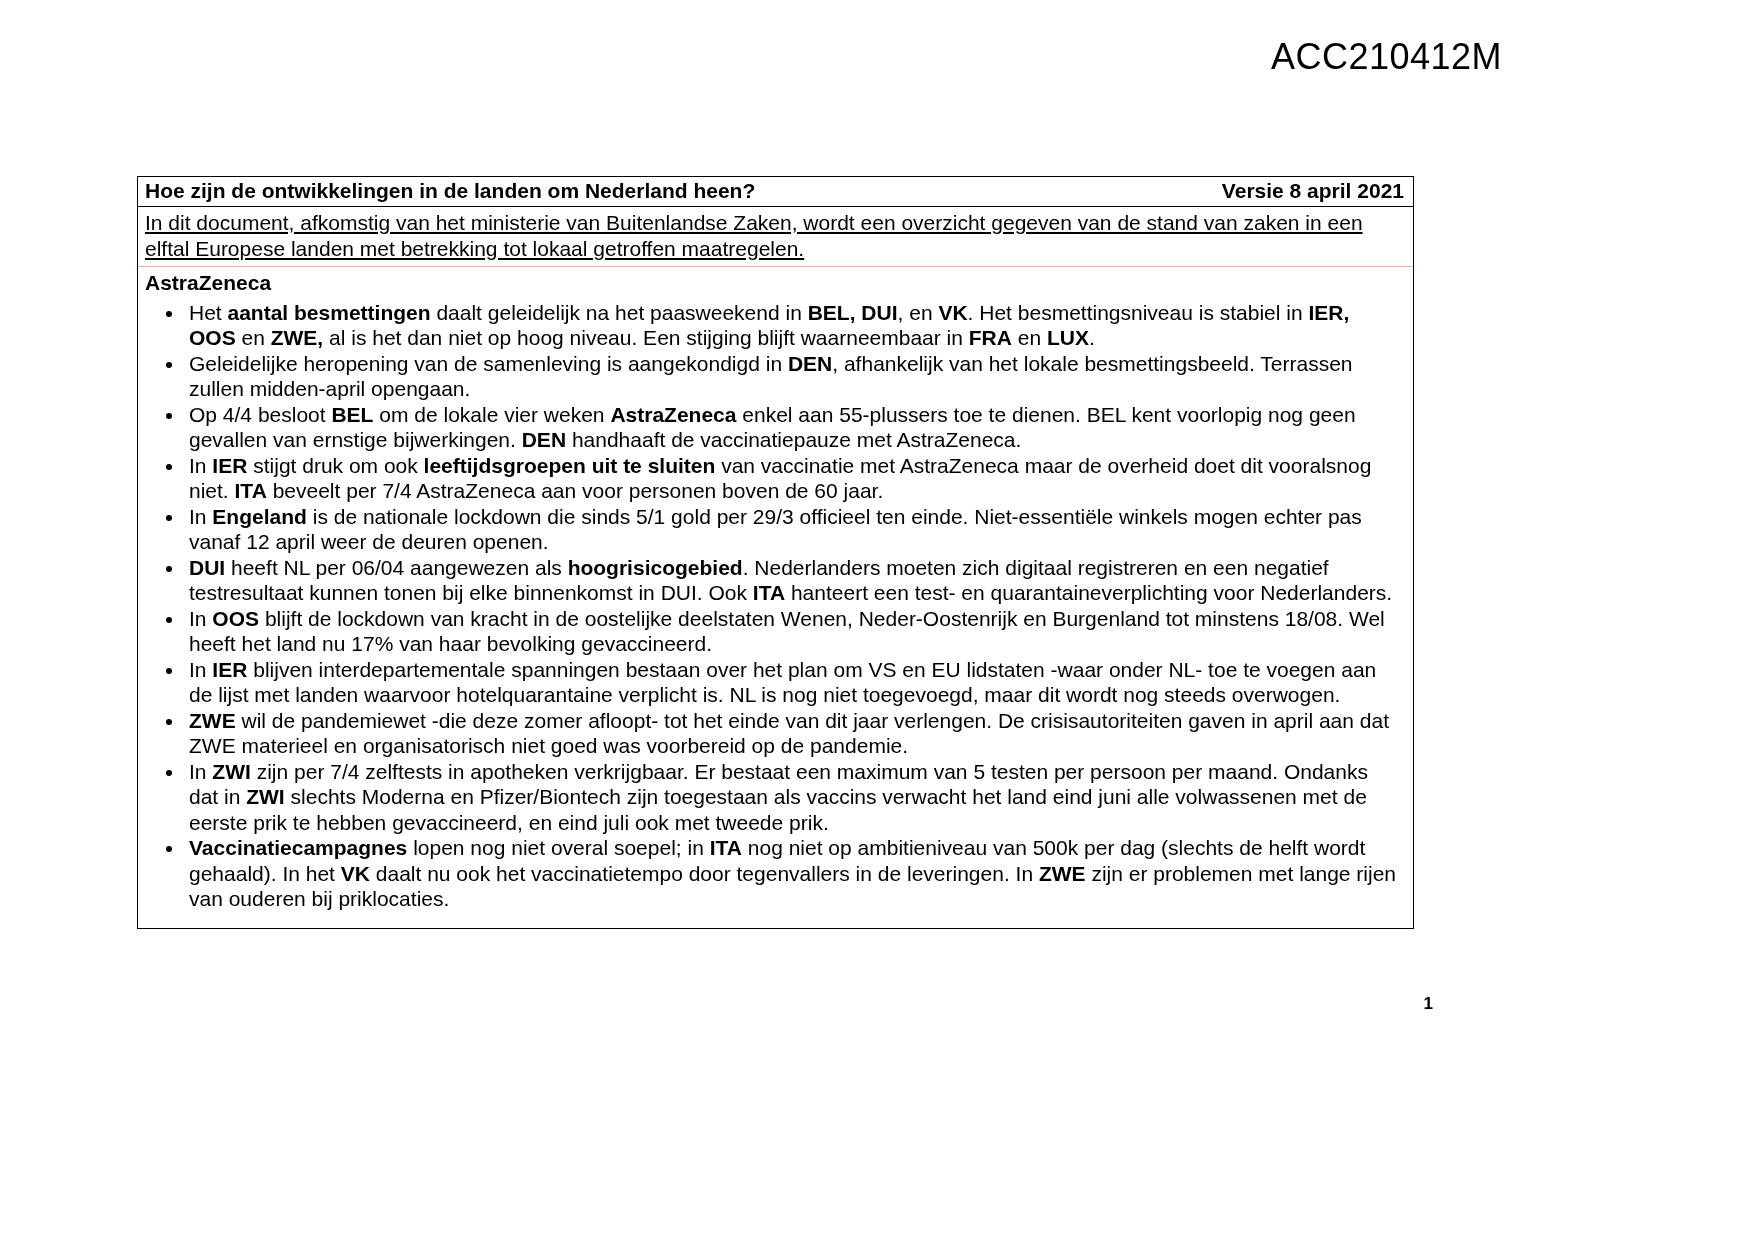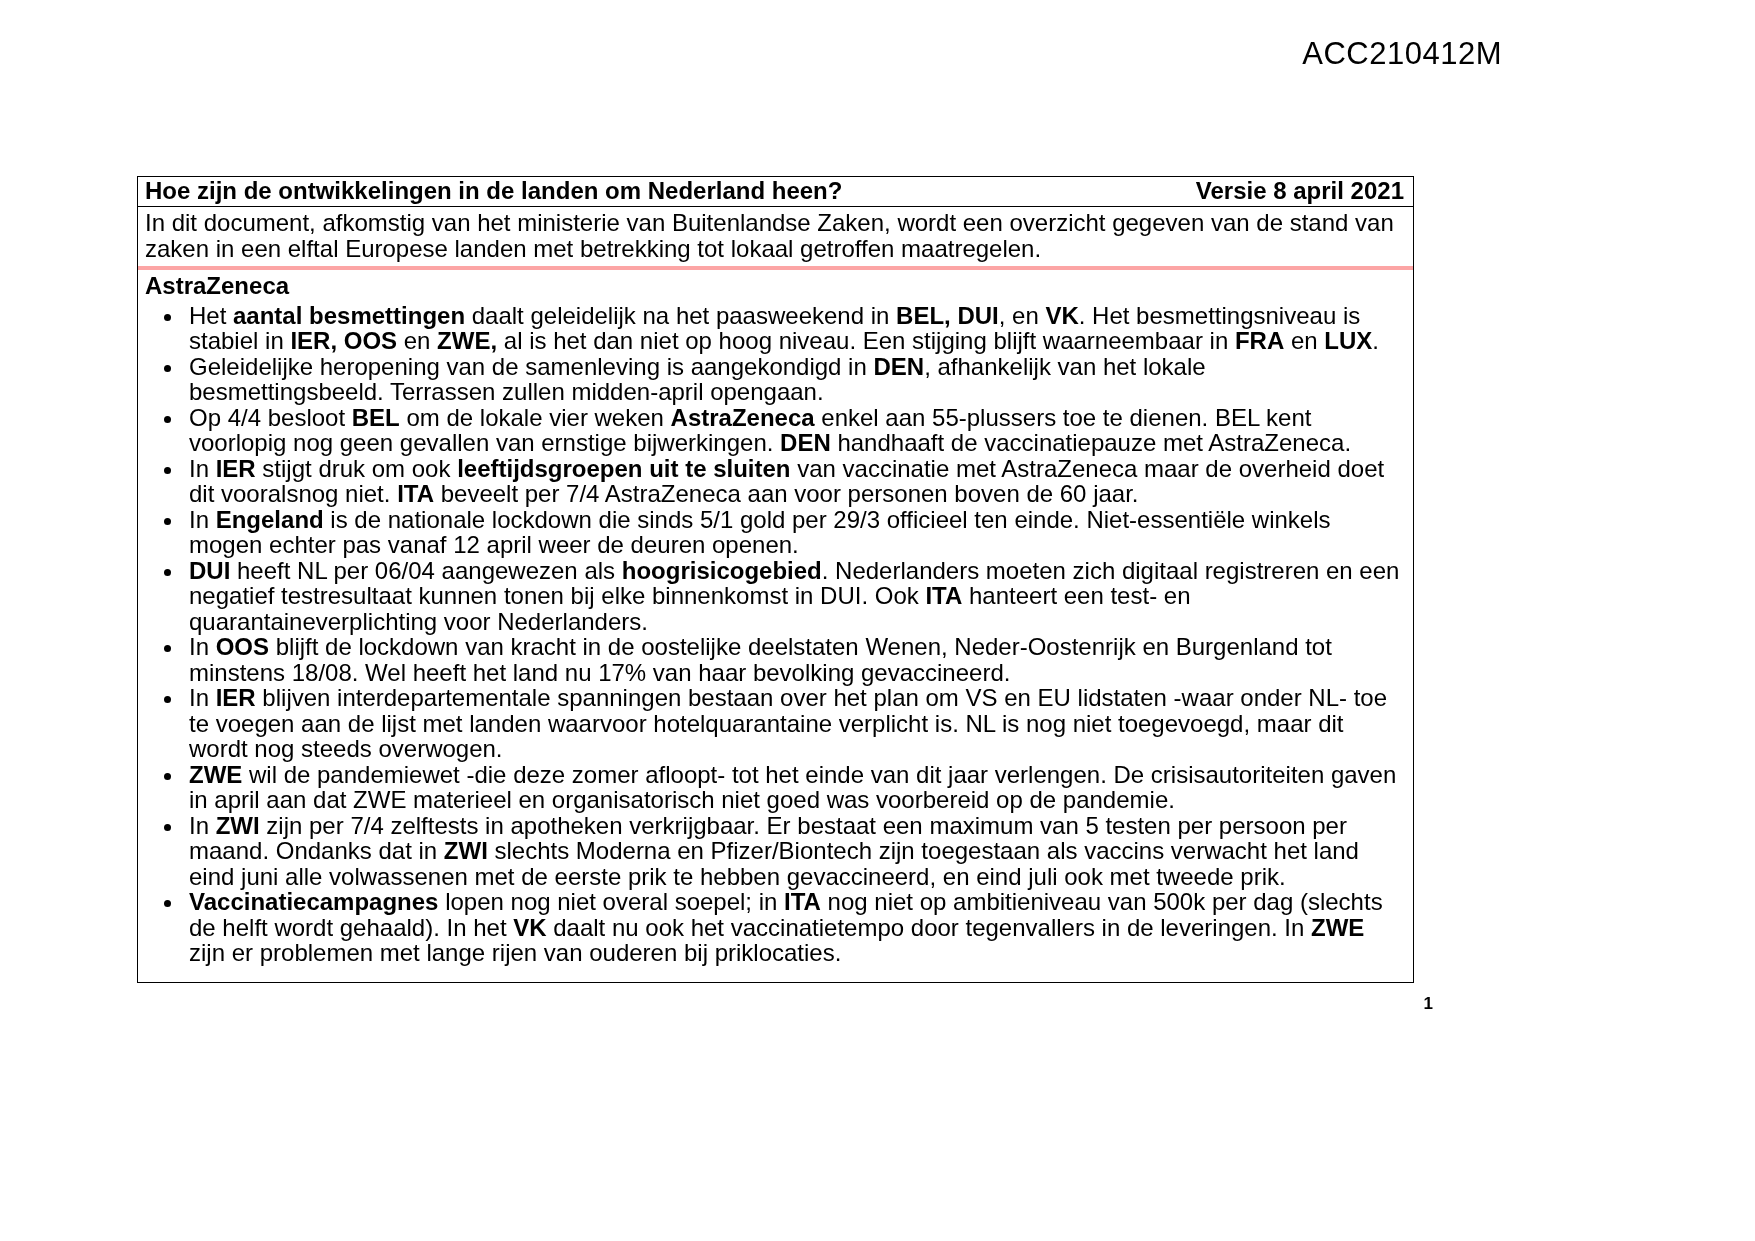--- a/index.html
+++ b/index.html
@@ -12,46 +12,47 @@
     width: 1755px;
     height: 1241px;
     background: #ffffff;
     font-family: "Liberation Sans", "DejaVu Sans", sans-serif;
     color: #000000;
   }
   .doc-code {
     position: absolute;
     top: 36px;
     right: 253px;
-    font-size: 31px;
+    font-size: 36px;
     letter-spacing: 0.5px;
     color: #000000;
   }
   .doc-table {
     position: absolute;
     left: 137px;
     top: 176px;
     width: 1277px;
     border: 1px solid #000000;
     box-sizing: border-box;
-    font-size: 24px;
+    font-size: 21px;
   }
   .row-header {
     display: flex;
     justify-content: space-between;
     align-items: baseline;
     font-weight: bold;
     padding: 3px 9px 4px 7px;
     border-bottom: 1px solid #000000;
     line-height: 22px;
   }
   .row-intro {
     padding: 3px 9px 5px 7px;
-    border-bottom: 4px solid #fca5a5;
+    border-bottom: 1px solid #fca5a5;
     line-height: 25.5px;
+    text-decoration: underline;
   }
   .row-highlights {
     padding: 3px 9px 12px 7px;
     line-height: 25.5px;
   }
   .highlights-title {
     font-weight: bold;
   }
   ul.highlights-list {
     margin: 4px;

